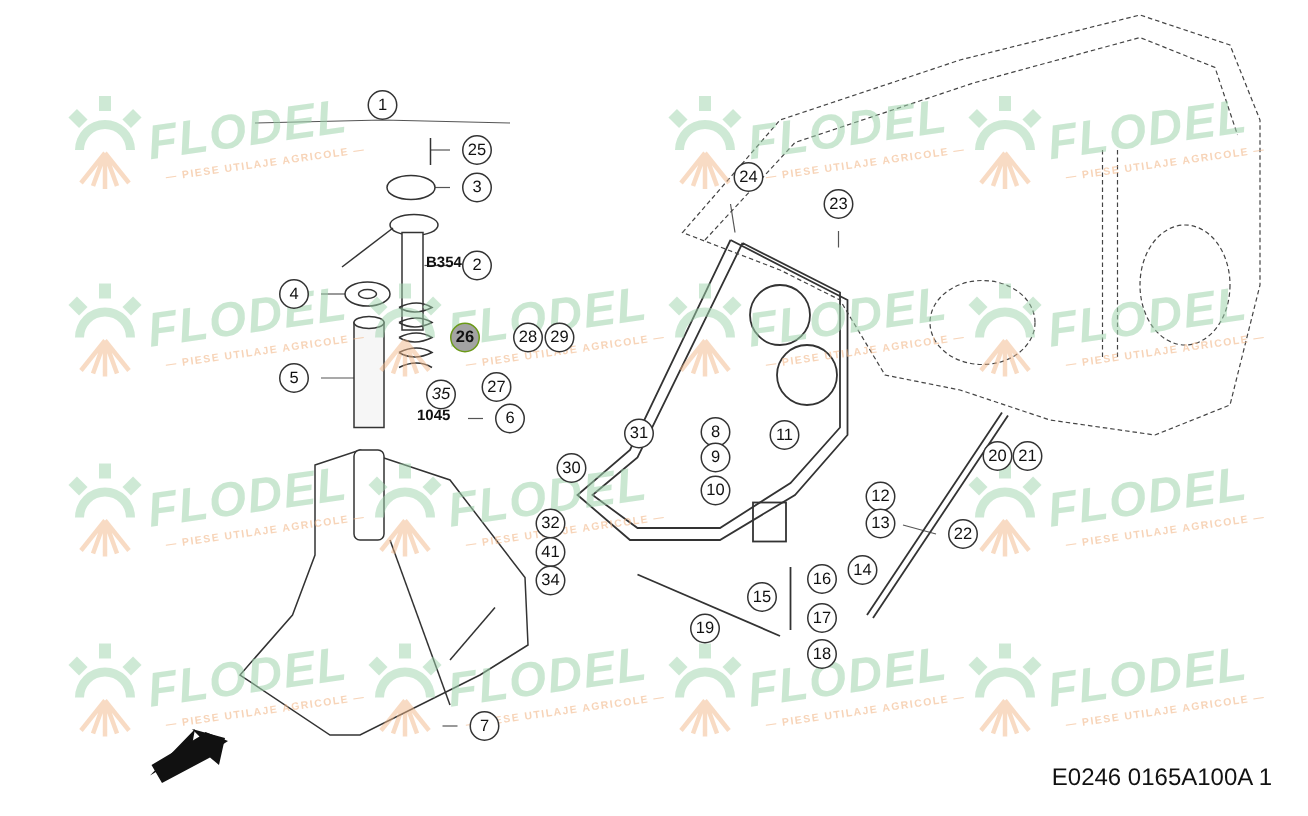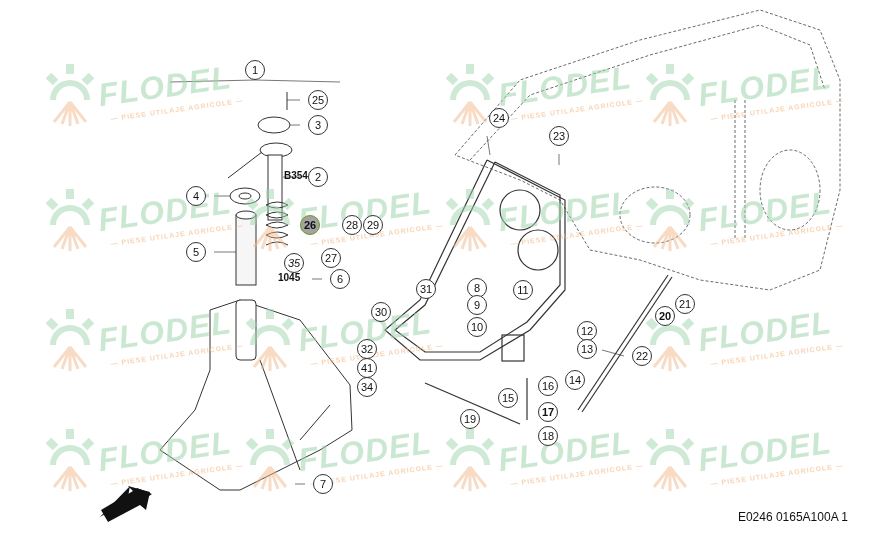--- a/index.html
+++ b/index.html
@@ -4,21 +4,21 @@
 <style>
   html, body { margin:0; padding:0; background:#ffffff; }
   body { width:872px; height:544px; position:relative; overflow:hidden; font-family:"Liberation Sans", sans-serif; }
   #diagram { position:absolute; left:0; top:0; width:872px; height:544px; }
   .wm { position:absolute; width:200px; height:90px; pointer-events:none; }
   .wm-text { position:absolute; left:58px; top:18px; font-family:"Liberation Sans", sans-serif; font-weight:bold; font-style:italic; font-size:32px; color:#9fd4ad; opacity:0.55; transform:rotate(-8deg); letter-spacing:1px; }
   .wm-sub { position:absolute; left:70px; top:56px; font-size:7px; font-weight:bold; color:#f2b88a; opacity:0.6; transform:rotate(-8deg); letter-spacing:1px; white-space:nowrap; }
   .callout { position:absolute; width:18px; height:18px; border:1px solid #333; border-radius:50%; background:#fff; font-size:11px; line-height:18px; text-align:center; color:#111; box-sizing:content-box; }
   .callout.hl { background:#a3a3a3; border-color:#6b9a17; font-weight:bold; }
   .lbl { position:absolute; font-size:10px; color:#111; font-weight:bold; }
-  .footer { position:absolute; right:24px; top:510px; font-size:12px; color:#111; }
+  .footer { position:absolute; right:24px; top:510px; font-size:16px; color:#111; }
 </style>
 </head>
 <body>
 
 <svg id="diagram" viewBox="0 0 872 544" xmlns="http://www.w3.org/2000/svg">
 
   <g stroke="#555" stroke-width="0.8" fill="none">
     <polyline points="170,82 255,80 340,82"></polyline>
     <line x1="300" y1="100" x2="287" y2="100"></line>
     <line x1="300" y1="125" x2="290" y2="125"></line>
@@ -251,24 +251,24 @@
     <div class="callout" style="left: 313px; top: 474px;">7</div>
     <div class="callout" style="left: 467px; top: 278px;">8</div>
     <div class="callout" style="left: 467px; top: 295px;">9</div>
     <div class="callout" style="left: 467px; top: 317px;">10</div>
     <div class="callout" style="left: 513px; top: 280px;">11</div>
     <div class="callout" style="left: 577px; top: 321px;">12</div>
     <div class="callout" style="left: 577px; top: 339px;">13</div>
     <div class="callout" style="left: 565px; top: 370px;">14</div>
     <div class="callout" style="left: 498px; top: 388px;">15</div>
     <div class="callout" style="left: 538px; top: 376px;">16</div>
-    <div class="callout" style="left: 538px; top: 402px; font-weight: bold;">17</div>
+    <div class="callout" style="left: 538px; top: 402px;">17</div>
     <div class="callout" style="left: 538px; top: 426px;">18</div>
     <div class="callout" style="left: 460px; top: 409px;">19</div>
-    <div class="callout" style="left: 655px; top: 306px; font-weight: bold;">20</div>
+    <div class="callout" style="left: 655px; top: 294px;">20</div>
     <div class="callout" style="left: 675px; top: 294px;">21</div>
     <div class="callout" style="left: 632px; top: 346px;">22</div>
     <div class="callout" style="left: 549px; top: 126px;">23</div>
     <div class="callout" style="left: 489px; top: 108px;">24</div>
     <div class="callout" style="left: 308px; top: 90px;">25</div>
     <div class="callout hl" style="left: 300px; top: 215px;">26</div>
     <div class="callout" style="left: 321px; top: 215px; margin-top: 33px;">27</div>
     <div class="callout" style="left: 342px; top: 215px;">28</div>
     <div class="callout" style="left: 363px; top: 215px;">29</div>
     <div class="callout" style="left: 371px; top: 302px;">30</div>

